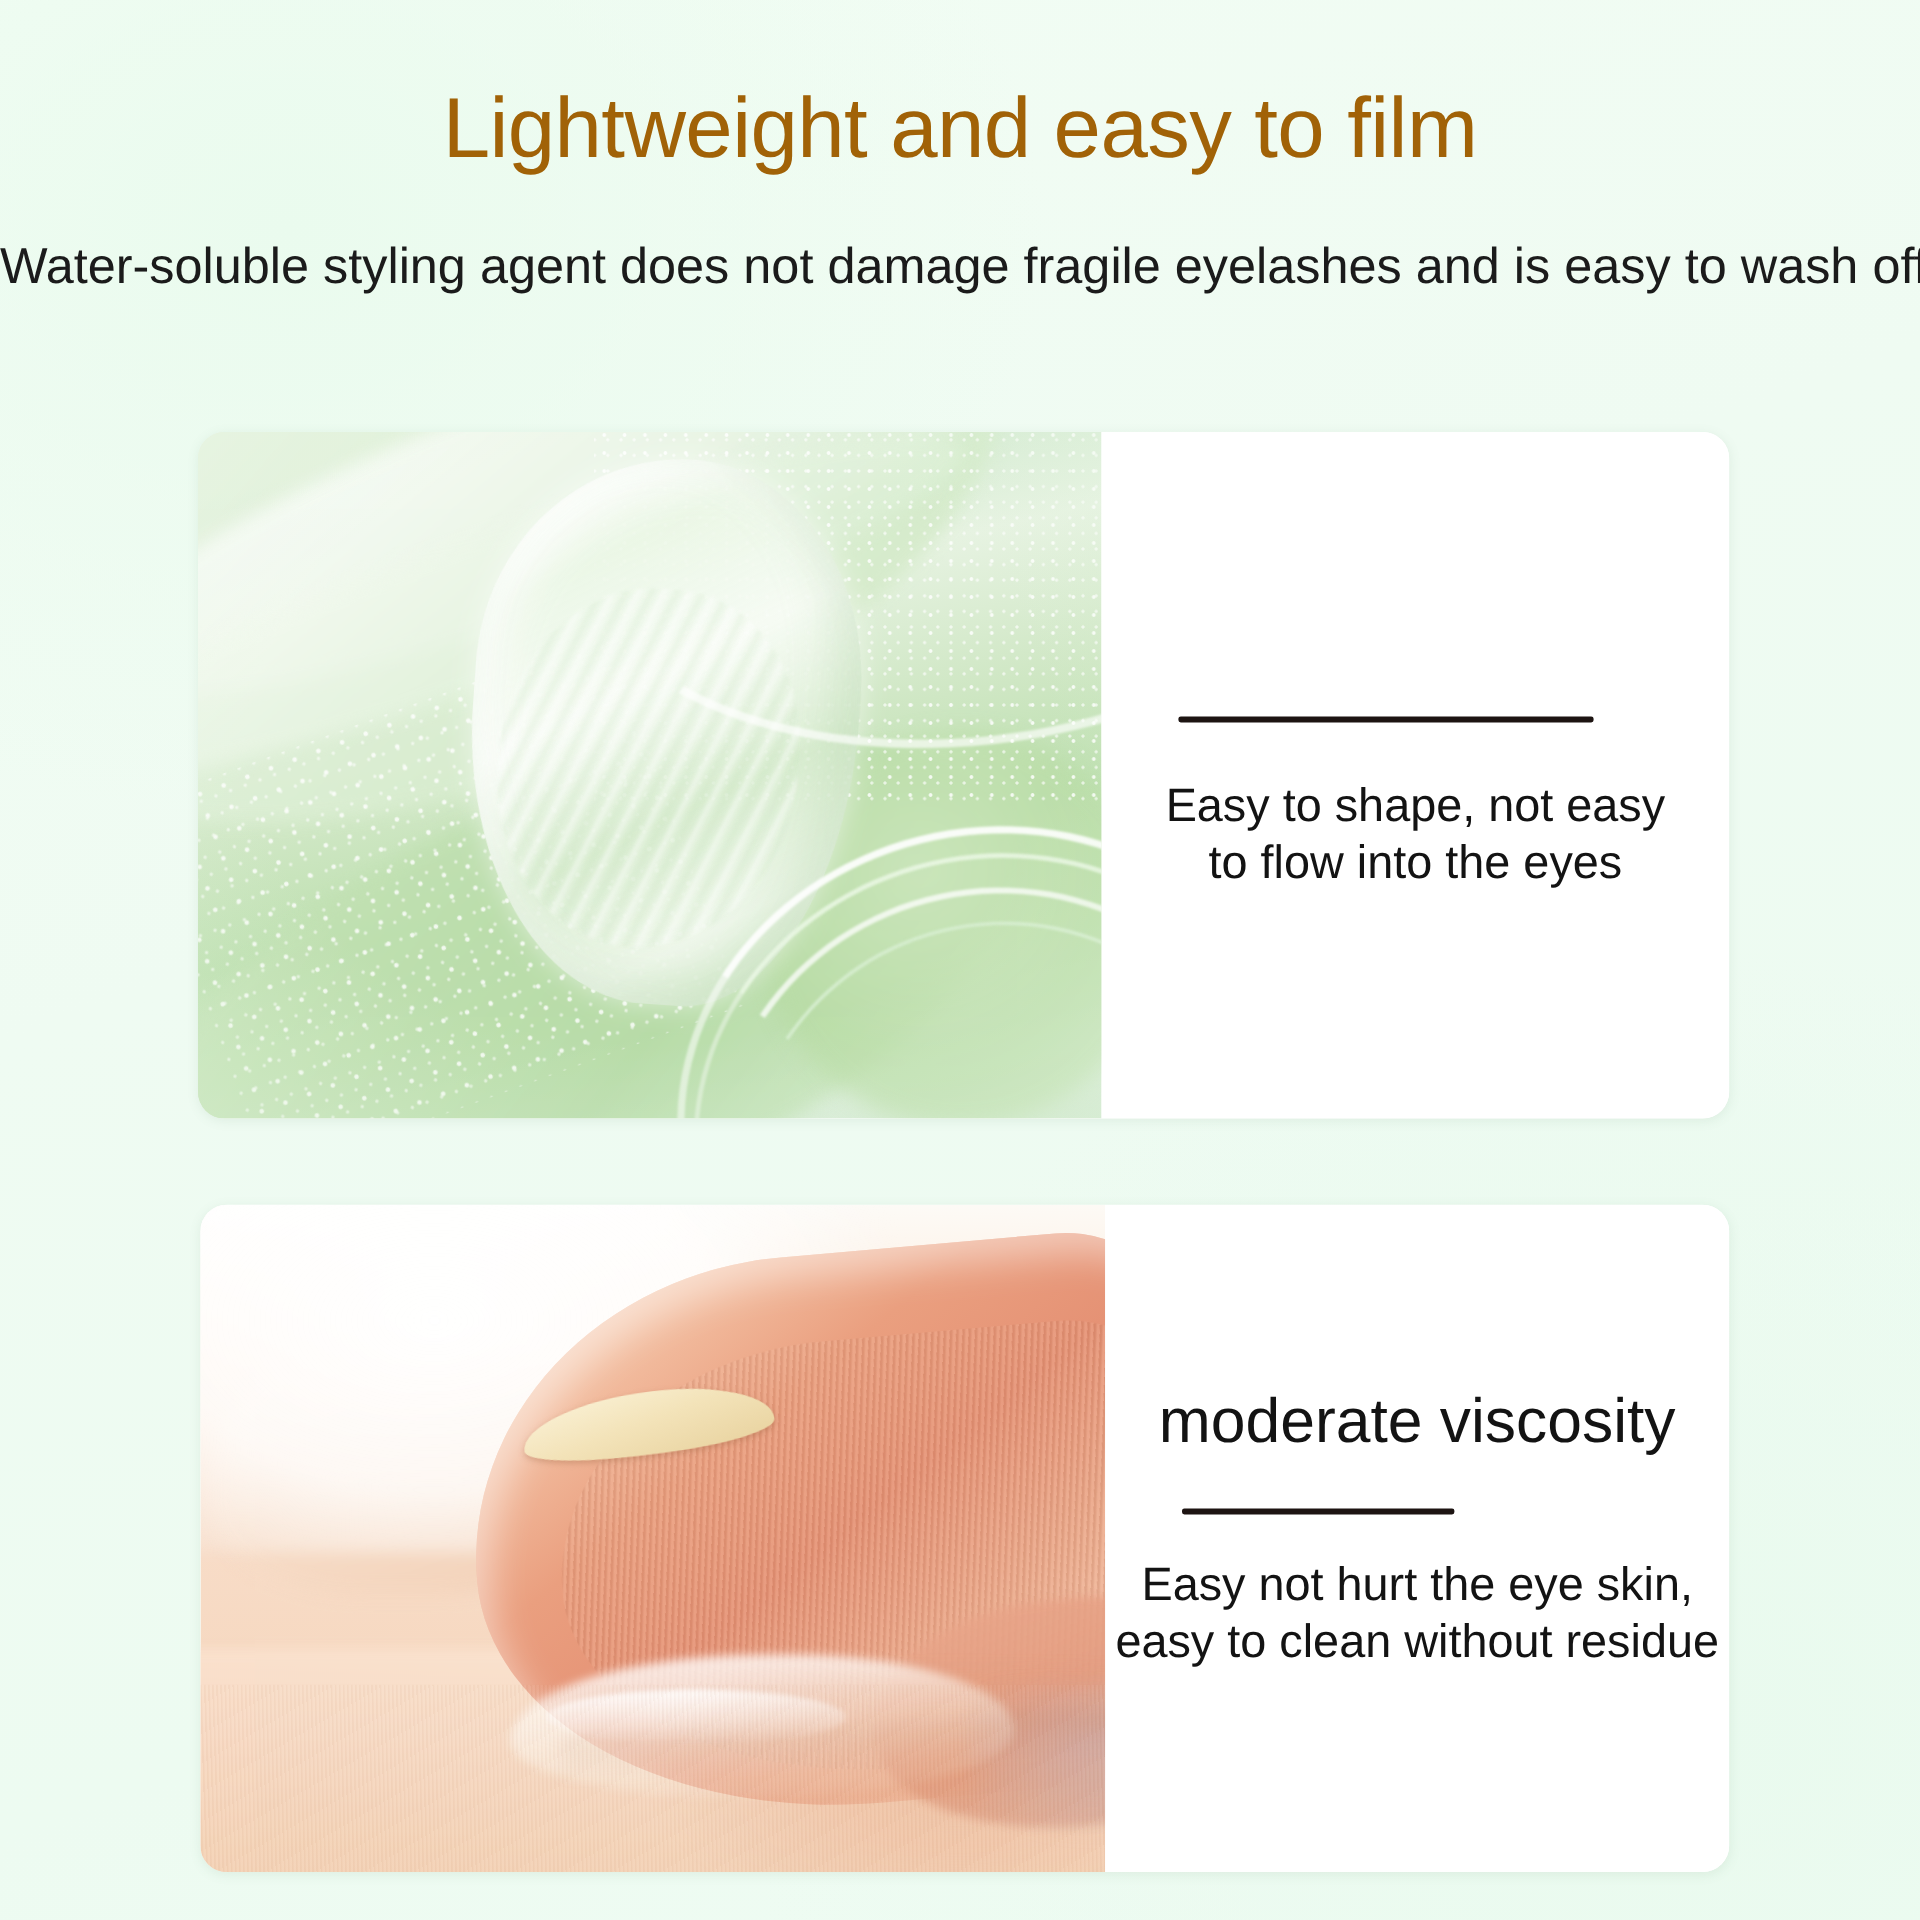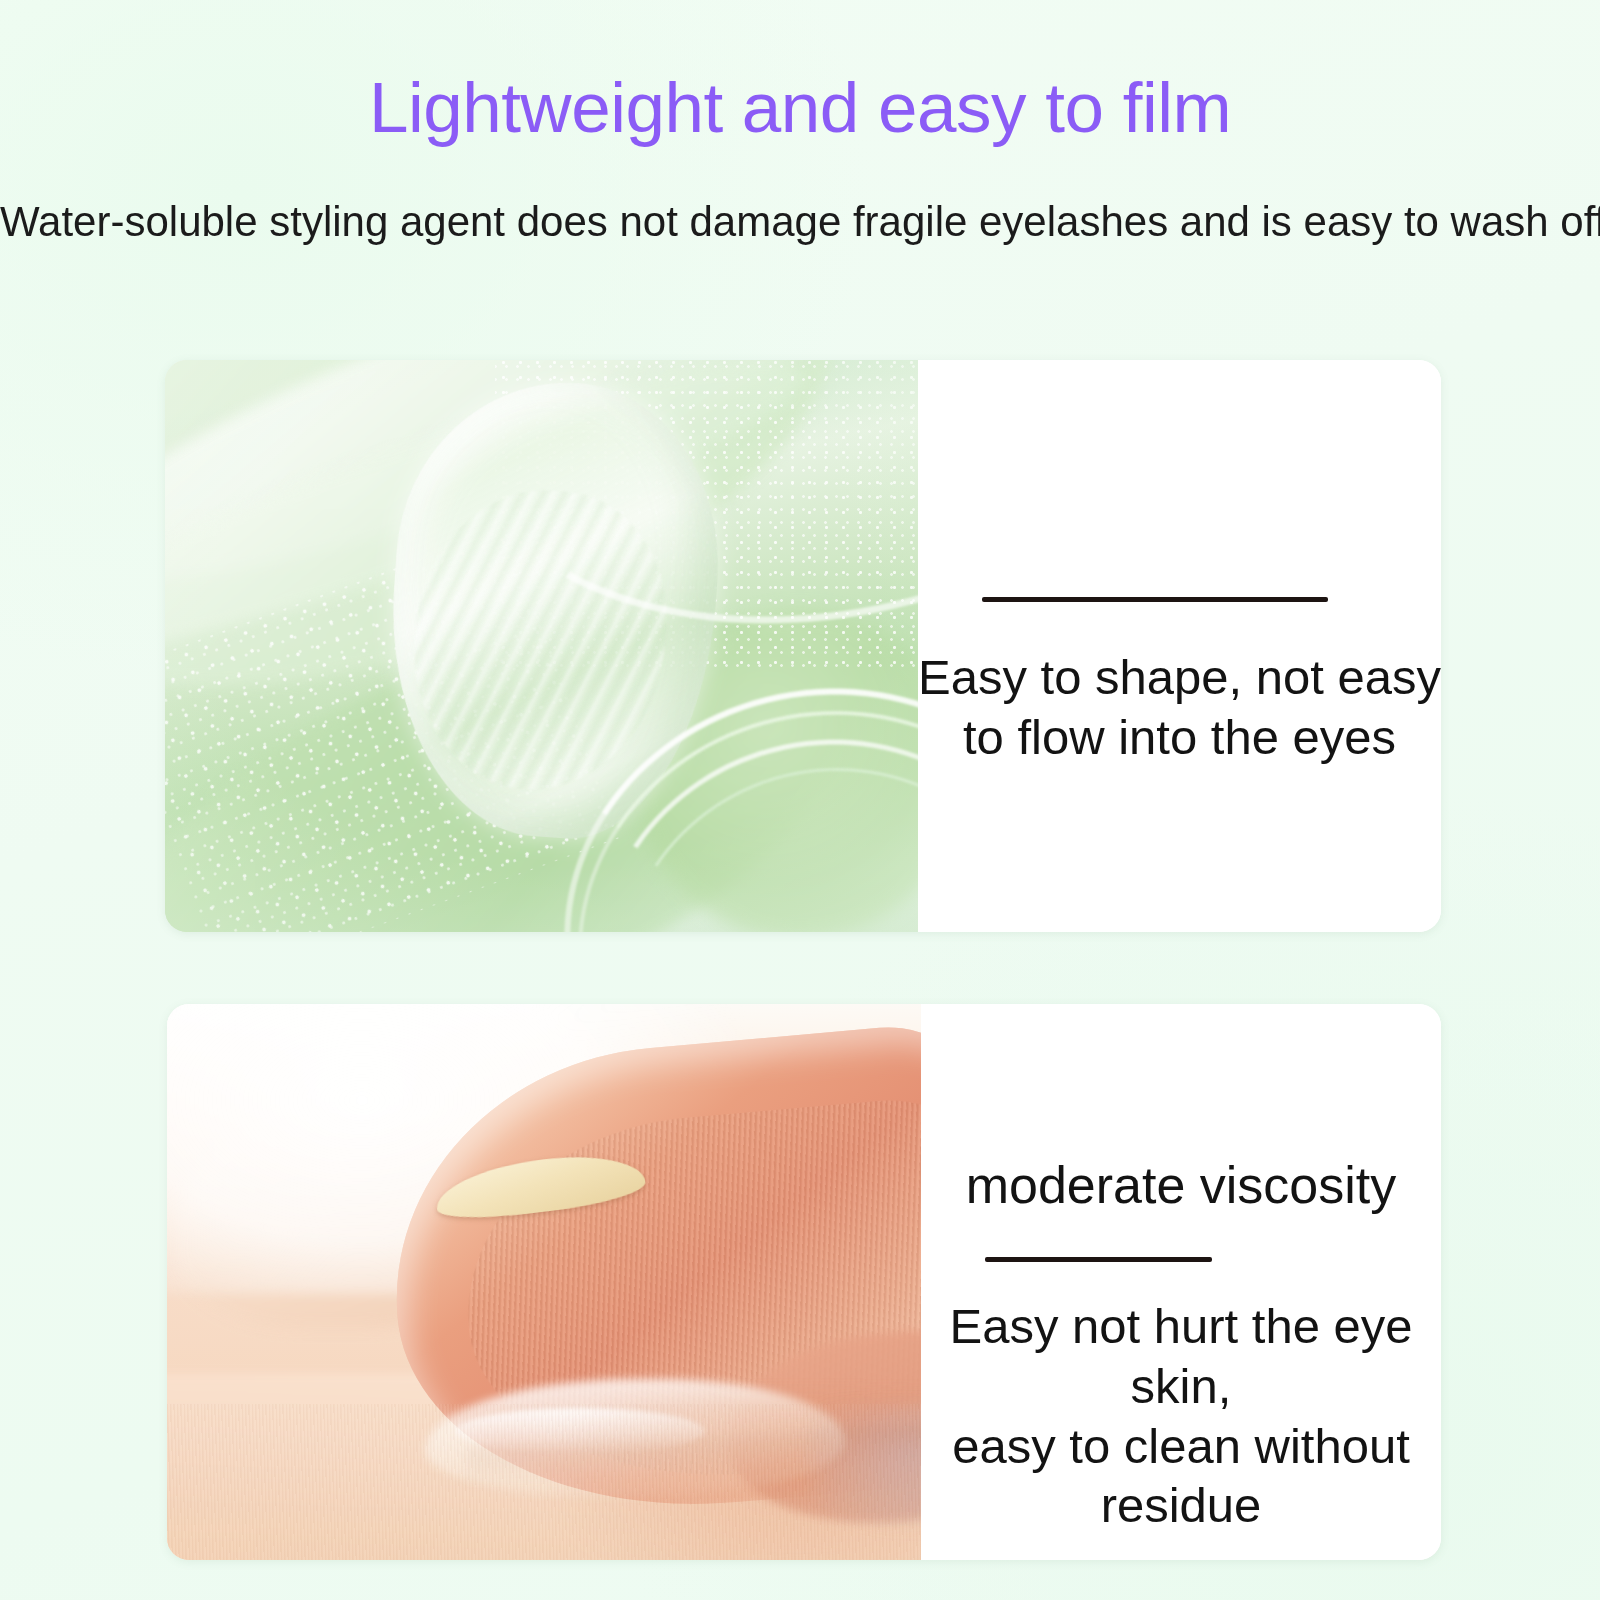--- a/index.html
+++ b/index.html
@@ -19,21 +19,21 @@
   }
 
   
   .header { position:absolute; left:0; right:0; top:0; }
 
   .page-title {
     position:absolute; left:0; right:0; top:72px;
     text-align:center;
     font-size:71px;
     font-weight:400;
-    color:#8b5cf6;
+    color:#a16207;
     letter-spacing:-0.5px;
     line-height:1;
     white-space:nowrap;
   }
 
   .page-subtitle {
     position:absolute; left:0; right:0; top:199px;
     text-align:center;
     font-size:42px;
     font-weight:400;
@@ -79,21 +79,21 @@
   .card-rule {
     position:absolute;
     height:5px;
     background:#1d1412;
     border-radius:2px;
   }
 
   .card-sub {
     position:absolute;
     left:-10px; right:-10px;
-    font-size:49px;
+    font-size:39px;
     font-weight:400;
     color:#131313;
     text-align:center;
     line-height:1.22;
     white-space:pre-line;
   }
 
   
   #card-jelly .card-heading { top:138px; }
   #card-jelly .card-rule    { top:237px; left:64px; width:346px; }

